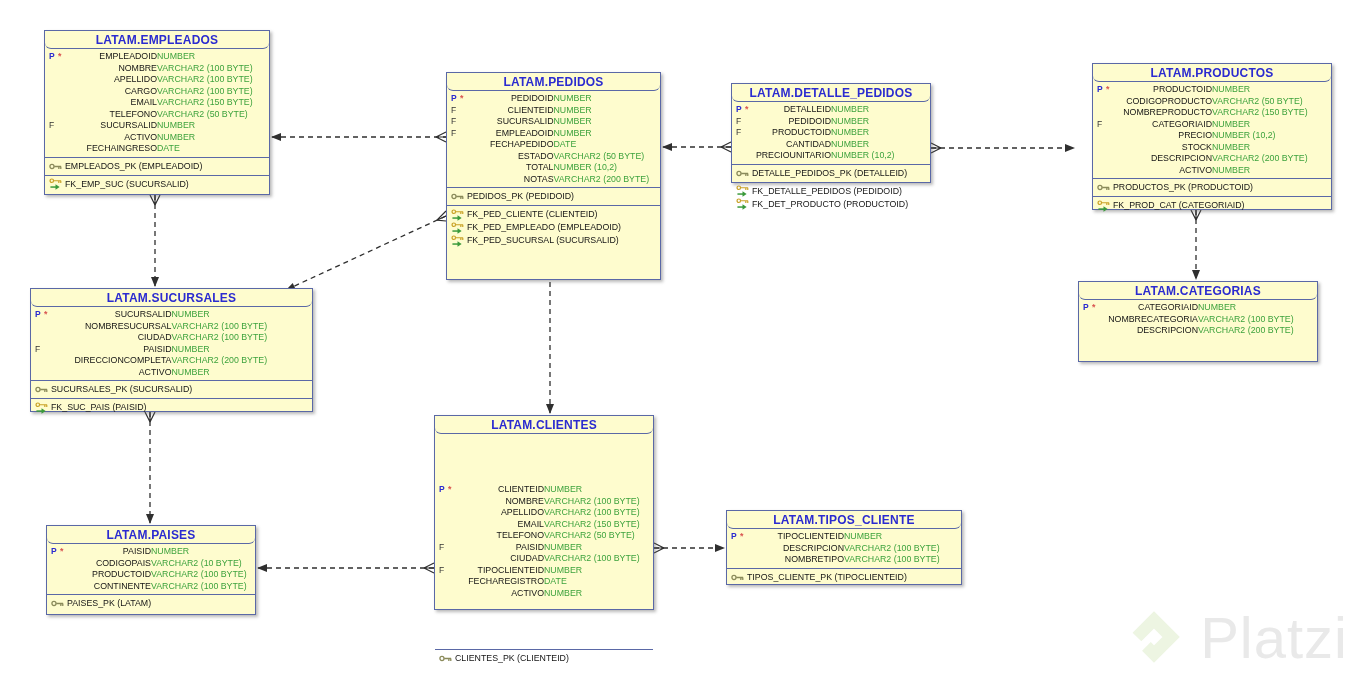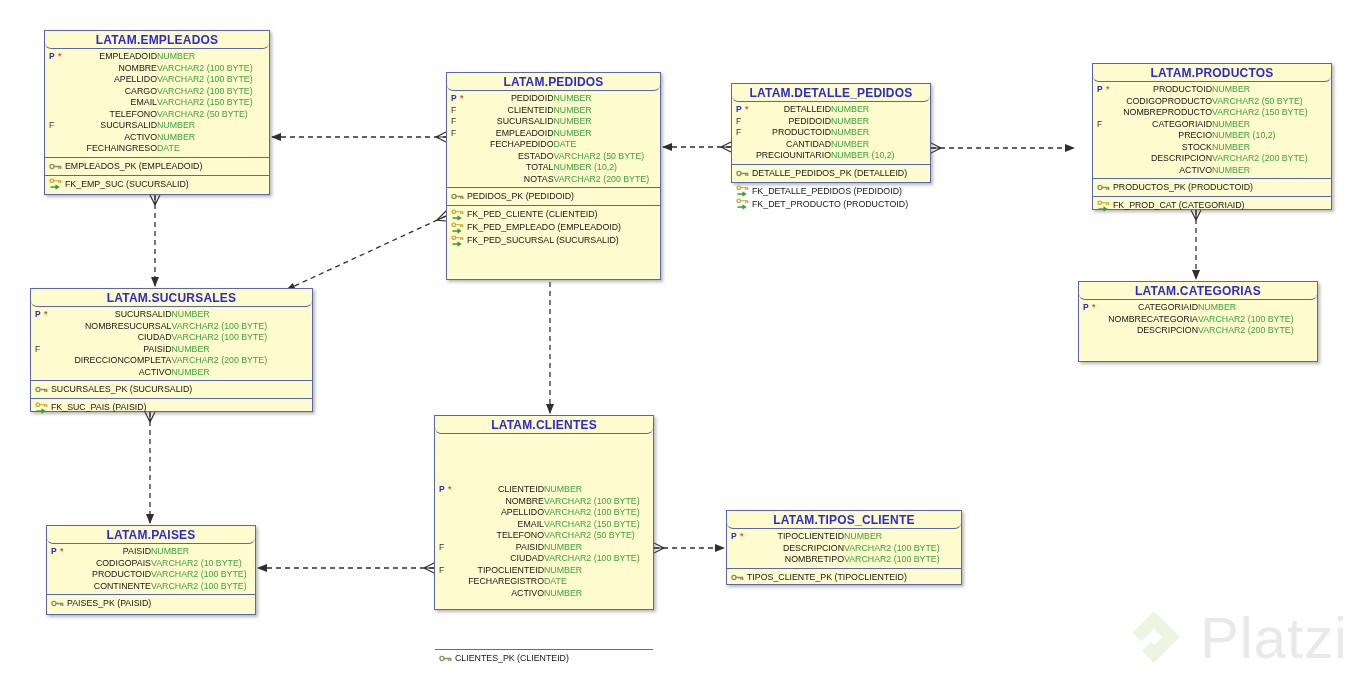--- a/index.html
+++ b/index.html
@@ -603,21 +603,21 @@
     <div class="key-section pk-section">
         <div class="keyrow">
           <span class="kicon">
             <svg width="13" height="9" viewBox="0 0 14 9">
               <g stroke="#8a8a5a" stroke-width="1.4" fill="none">
                 <circle cx="3.2" cy="4.5" r="2.2"></circle>
                 <path d="M5.6 4.5 H13 M10.6 4.5 V7.2 M12.7 4.5 V7.2"></path>
               </g>
             </svg>
           </span>
-          <span class="keytext">PAISES_PK (PAISID)</span>
+          <span class="keytext">PAISES_PK (LATAM)</span>
         </div>
       </div>
     <div class="tbl-fill"></div>
   </div>
 
   <div class="entity-table" style="left:434px;top:415px;width:220px;height:195px;gap:48px;">
     <div class="tbl-header">LATAM.CLIENTES</div>
     <div class="tbl-body">
         <div class="row">
           <span class="mk p">P</span>

